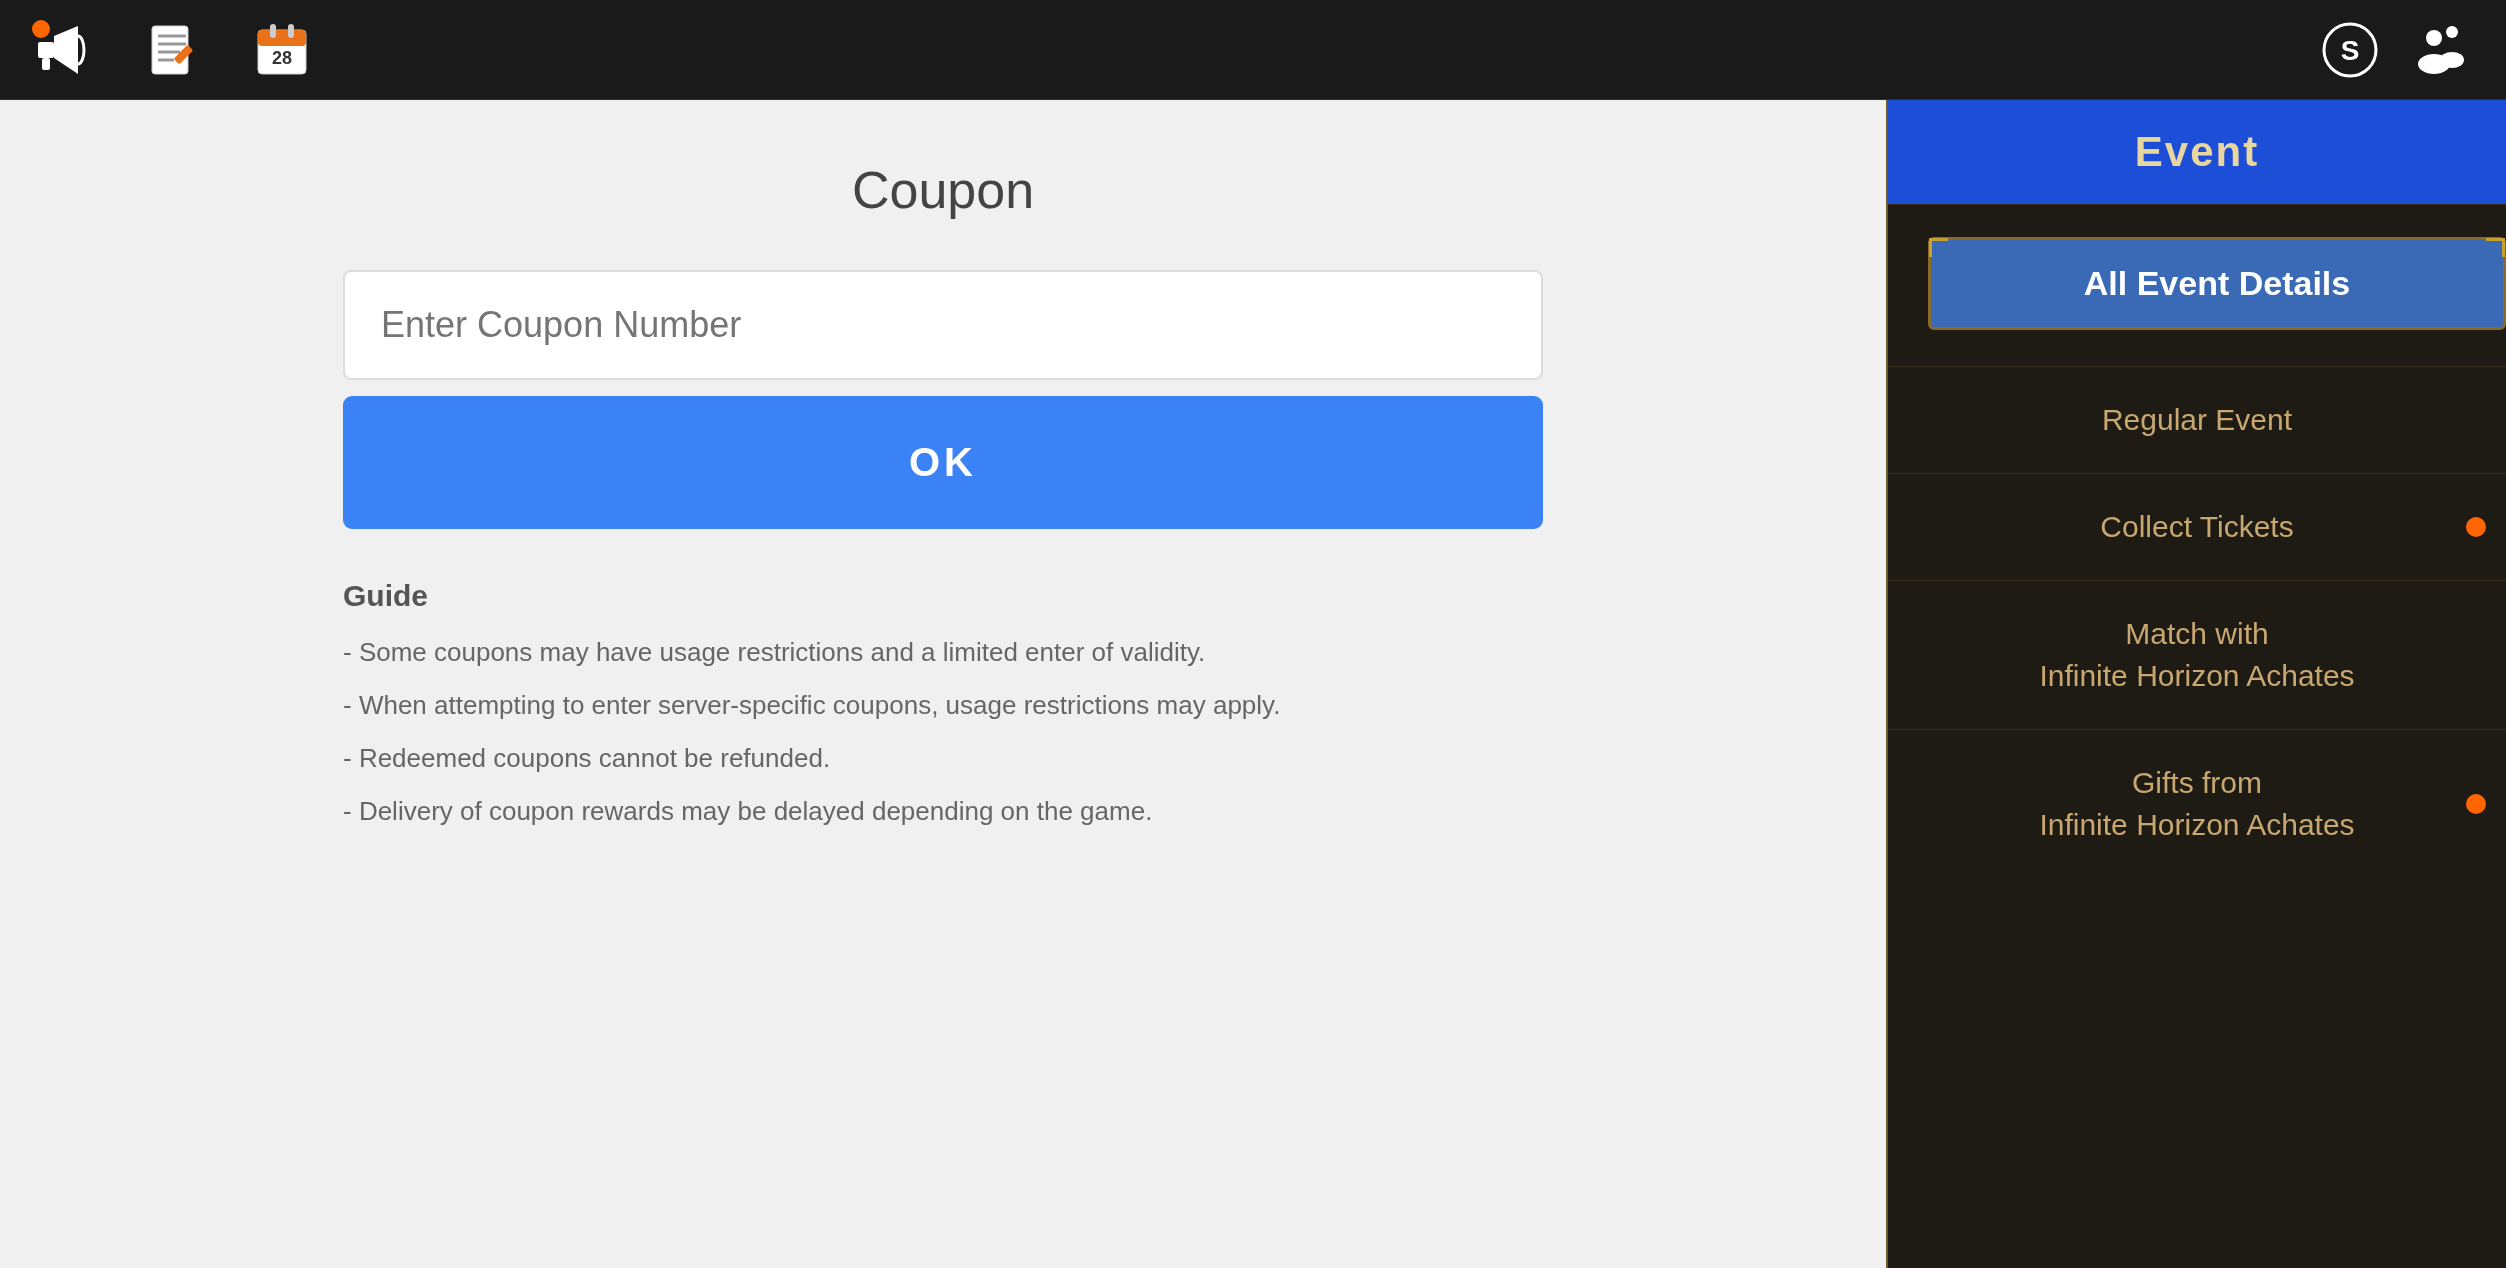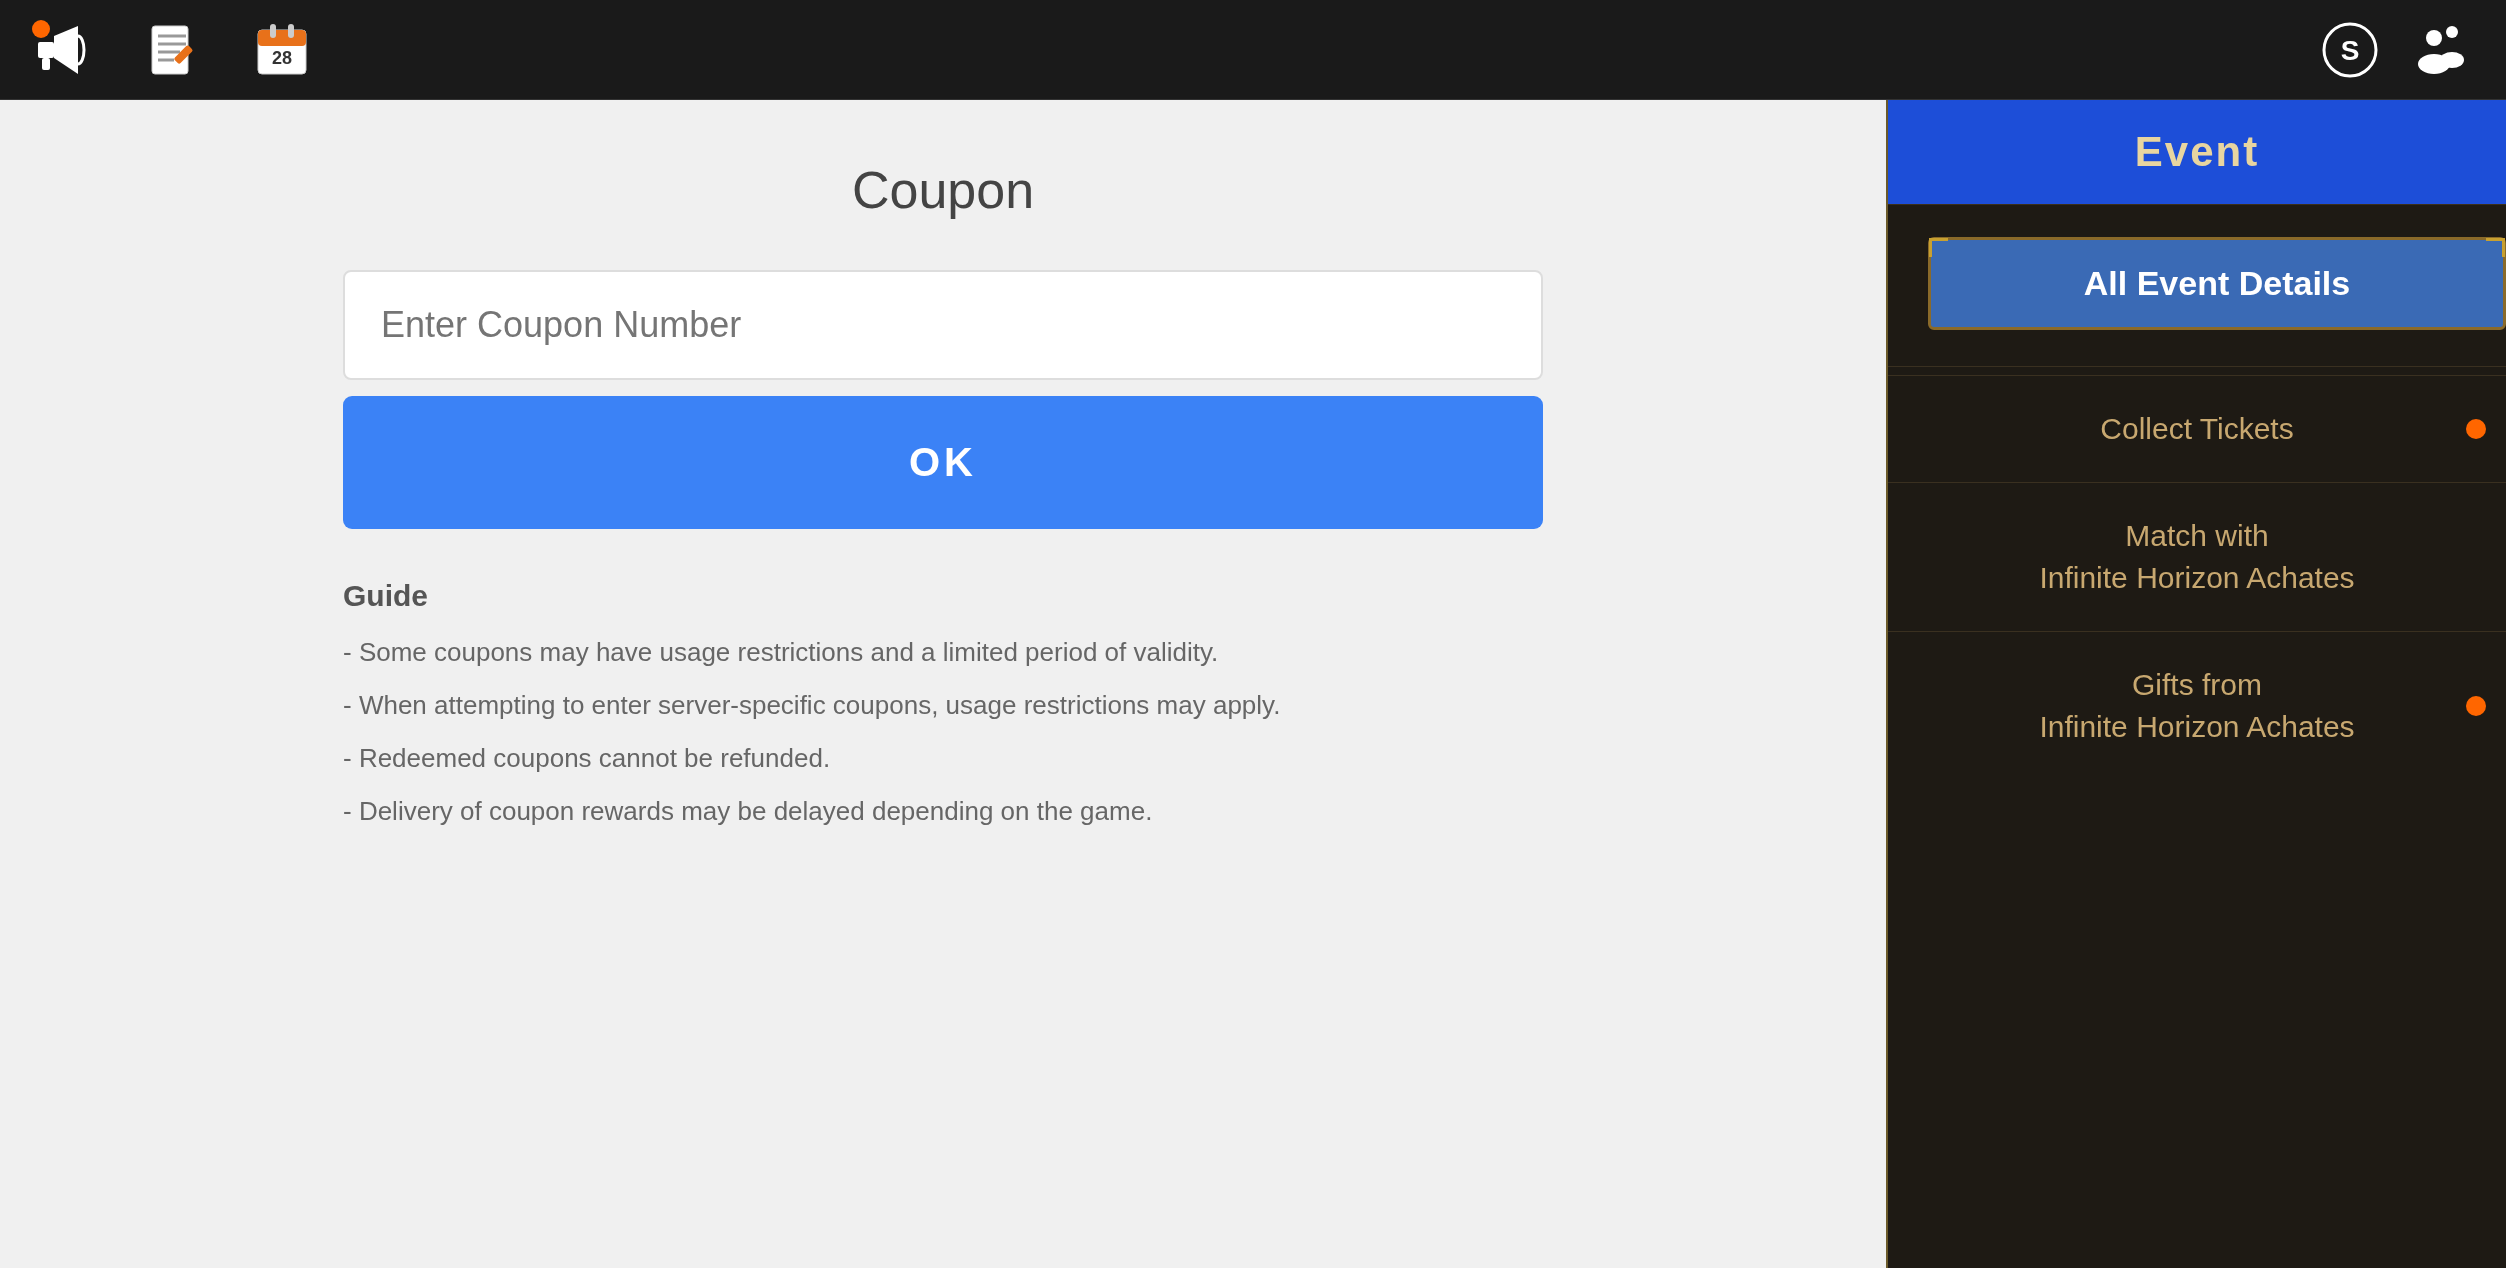--- a/index.html
+++ b/index.html
@@ -318,21 +318,21 @@
     <h1 class="coupon-title">Coupon</h1>
 
     <div class="coupon-input-wrapper">
       <input class="coupon-input" type="text" placeholder="Enter Coupon Number" style="">
     </div>
 
     <button class="ok-button">OK</button>
 
     <div class="guide-section">
       <p class="guide-title">Guide</p>
-      <p class="guide-item">- Some coupons may have usage restrictions and a limited period of validity.</p>
+      <p class="guide-item">- Some coupons may have usage restrictions and a limited enter of validity.</p>
       <p class="guide-item">- When attempting to enter server-specific coupons, usage restrictions may apply.</p>
       <p class="guide-item">- Redeemed coupons cannot be refunded.</p>
       <p class="guide-item">- Delivery of coupon rewards may be delayed depending on the game.</p>
     </div>
 
   </div>
 
   <div class="right-sidebar">
 
     <div class="sidebar-header">
@@ -340,20 +340,23 @@
     </div>
 
     <div class="all-event-btn-wrapper">
       <div class="sidebar-btn-active corner-decoration">
         <span class="sidebar-btn-active-text">All Event Details</span>
       </div>
     </div>
 
     <div class="sidebar-divider"></div>
 
+    <div class="sidebar-menu-item">
+      <span class="sidebar-menu-text">Regular Event</span>
+    </div>
 
     <div class="sidebar-divider"></div>
 
     <div class="sidebar-menu-item">
       <span class="sidebar-menu-text">Collect Tickets</span>
       <div class="orange-dot"></div>
     </div>
 
     <div class="sidebar-divider"></div>
 

